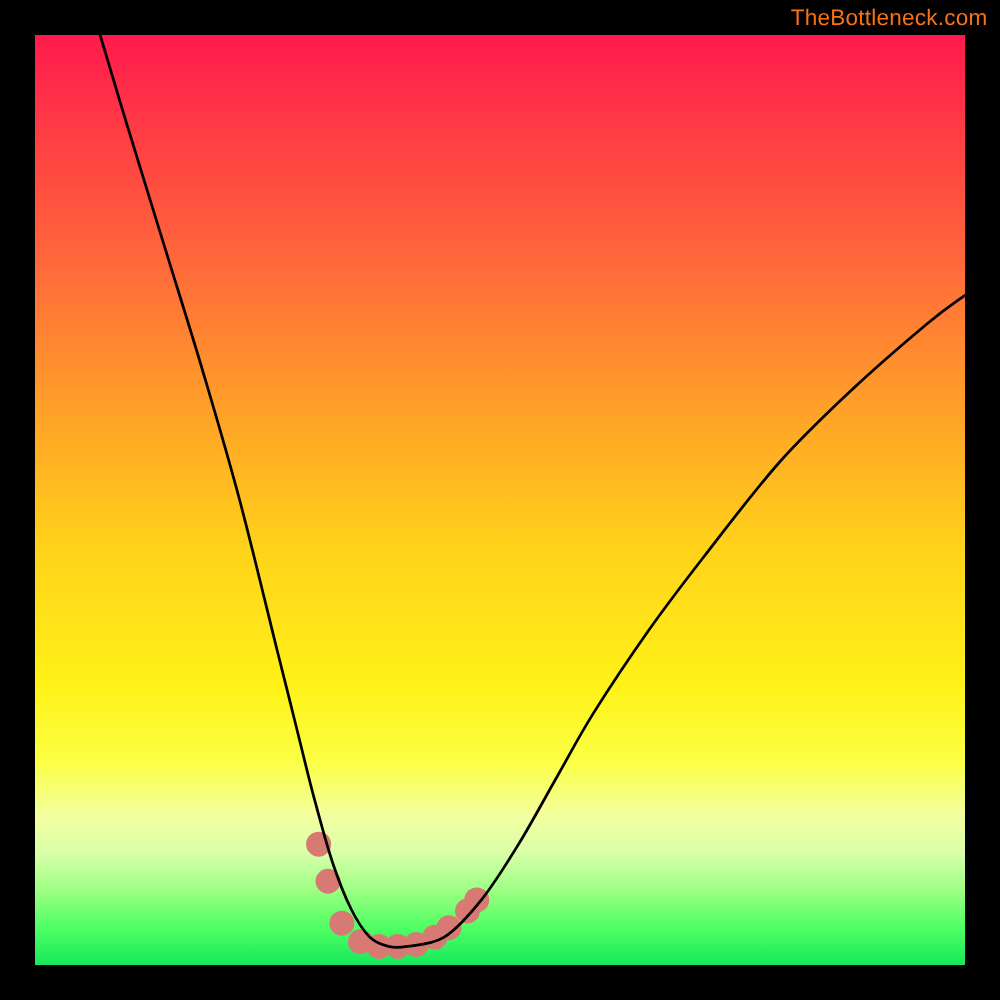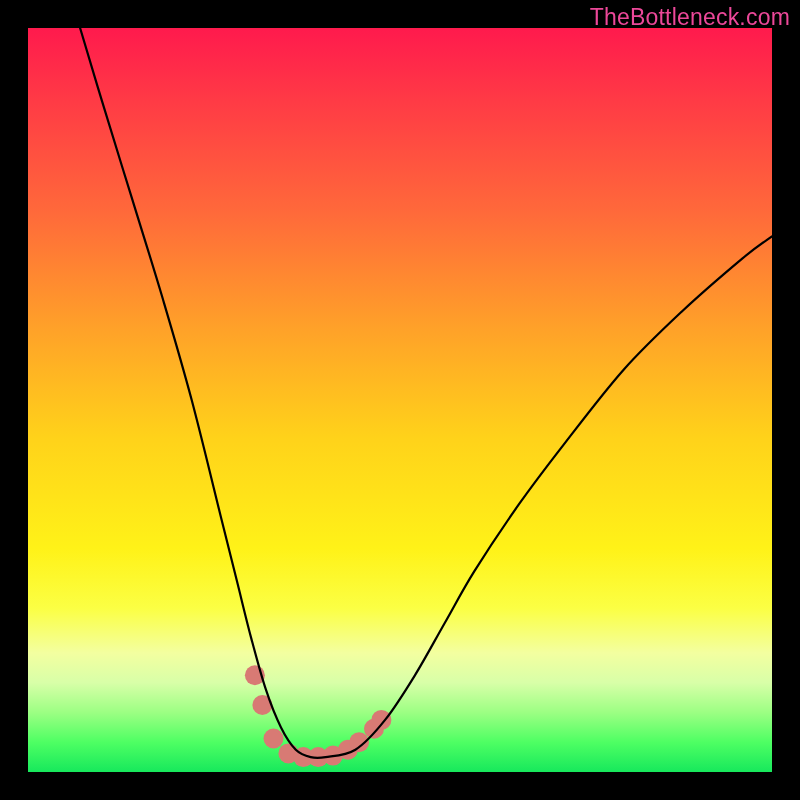--- a/index.html
+++ b/index.html
@@ -38,22 +38,22 @@
       #d8ffa8 88%,
       #9cff83 92%,
       #4eff63 96%,
       #17e85c 100%
     );
   }
   .watermark {
     position: absolute;
     top: 4px;
     right: 10px;
-    color: #ec4899;
-    font-size: 23px;
+    color: #f97316;
+    font-size: 18px;
     font-weight: 500;
     letter-spacing: 0.2px;
     user-select: none;
   }
   svg.curve {
     position: absolute;
     left: 0;
     top: 0;
     width: 744px;
     height: 744px;

